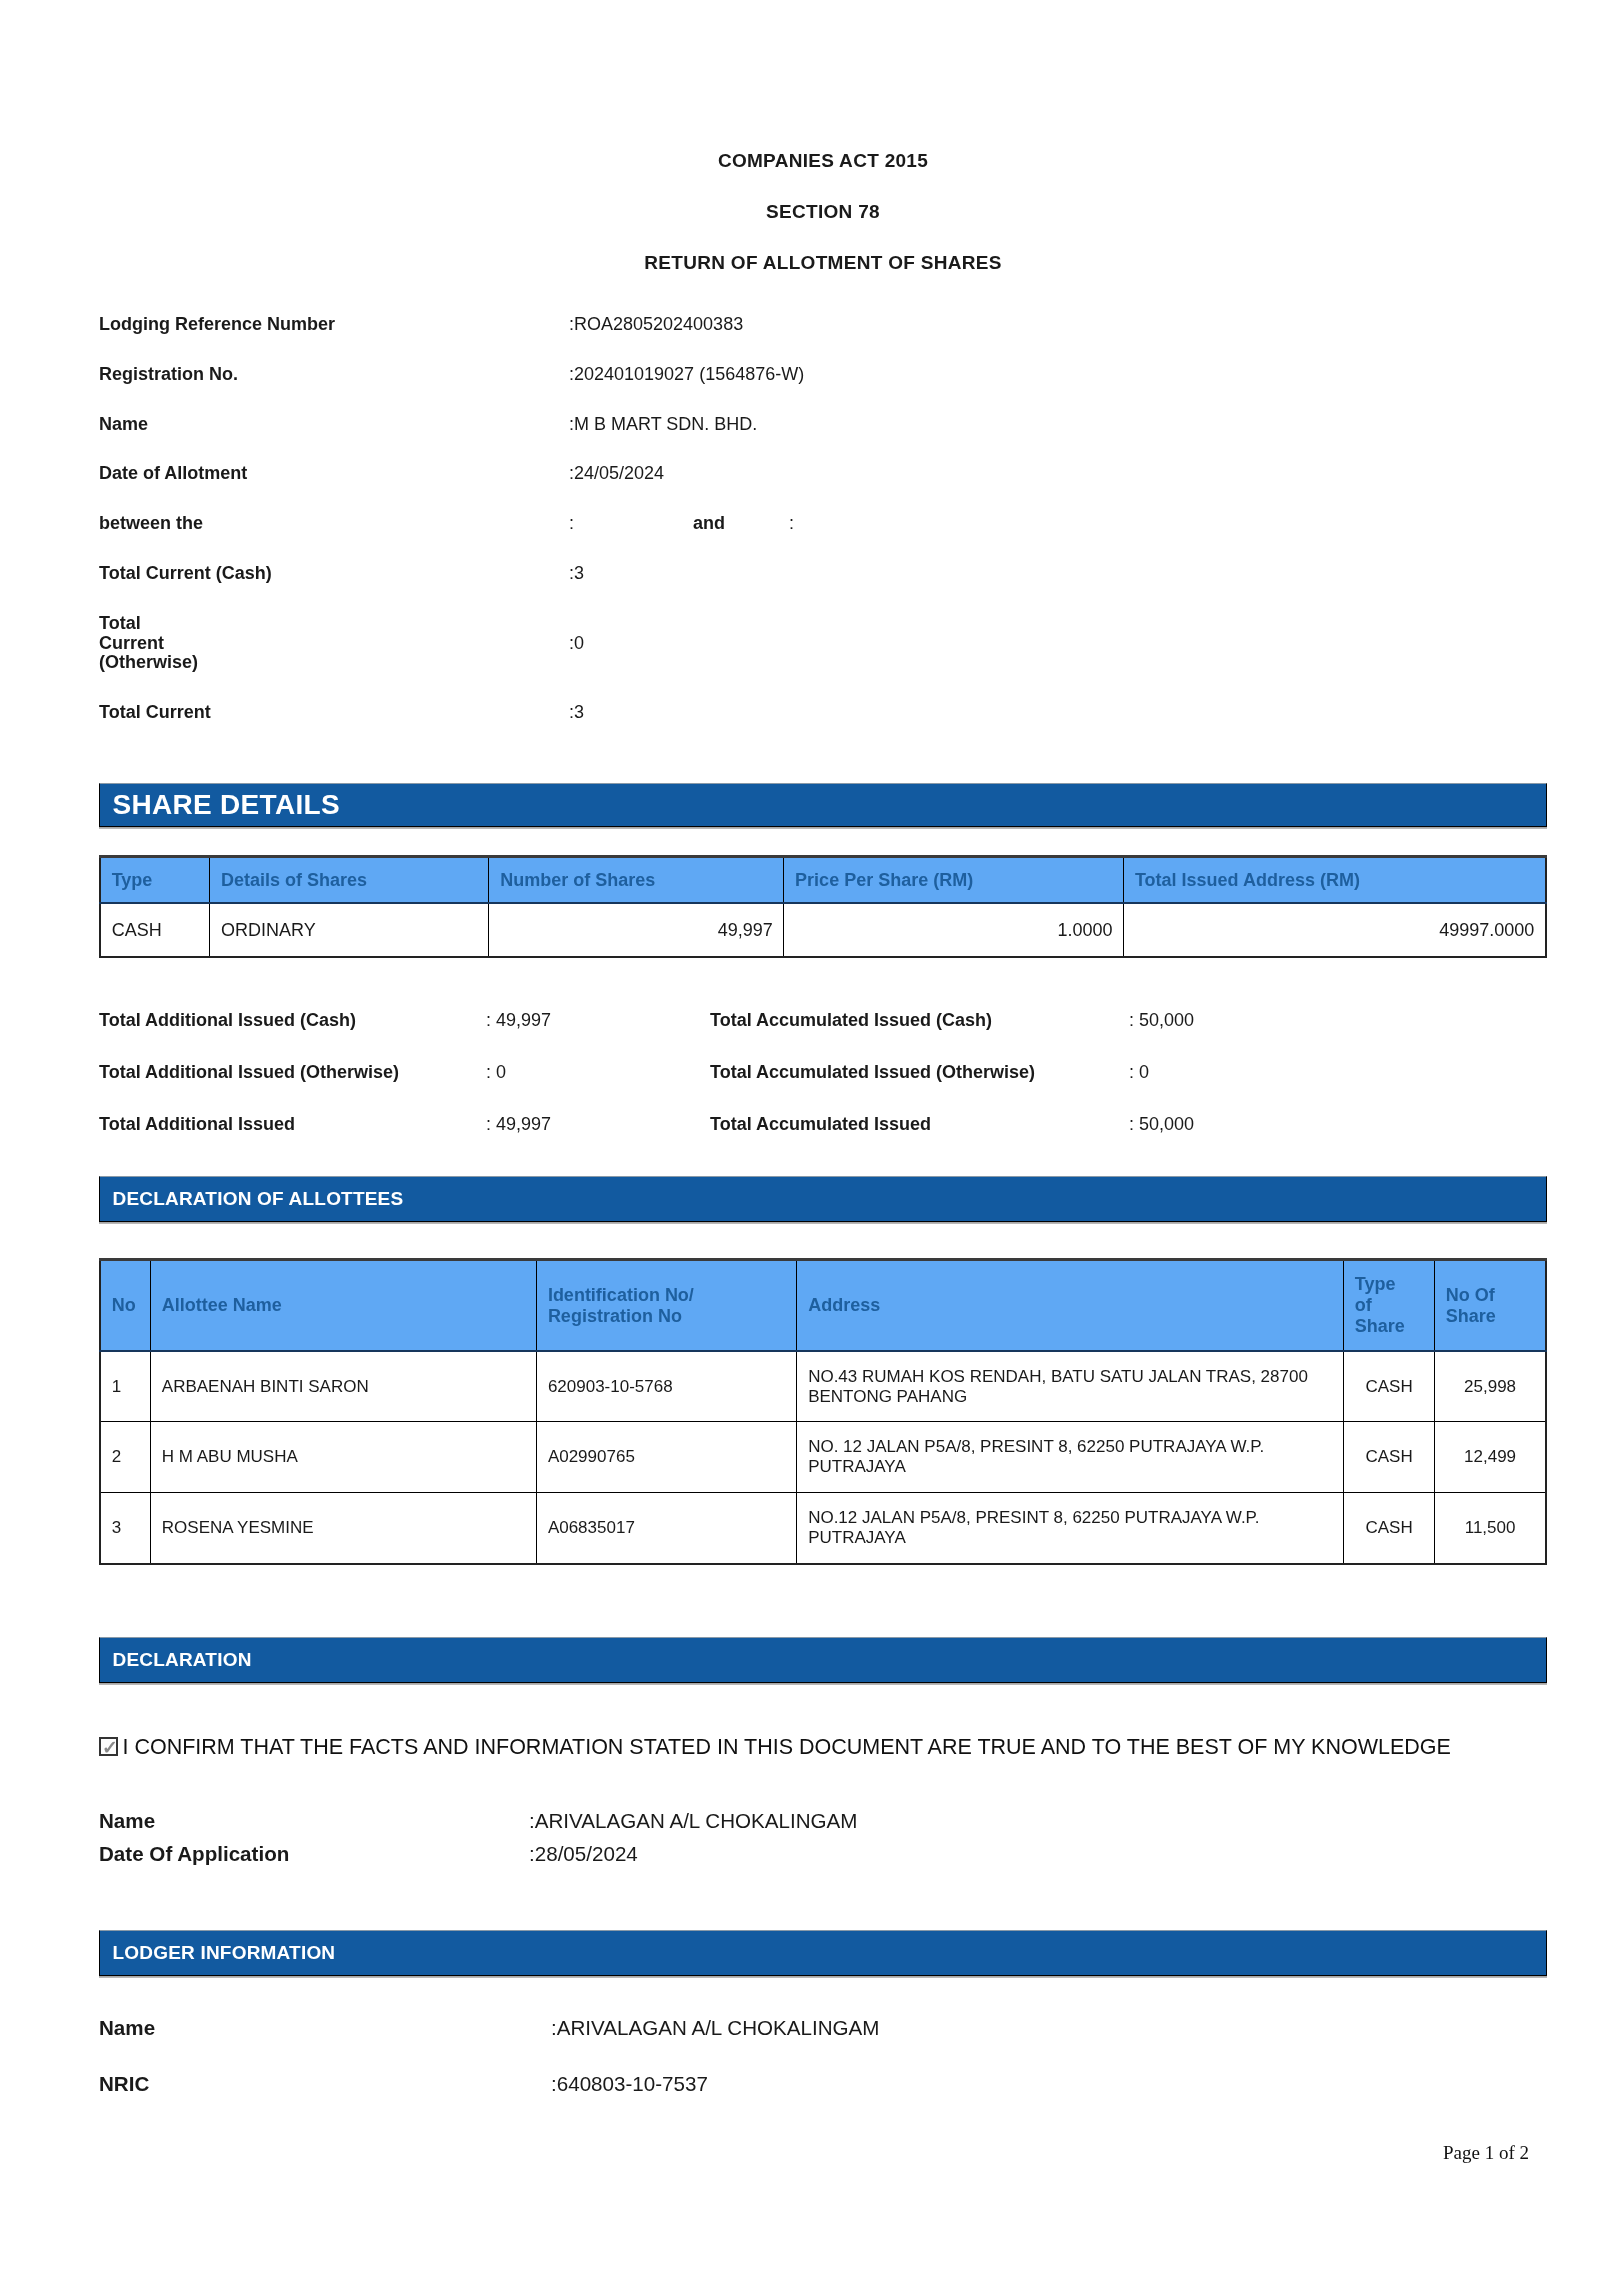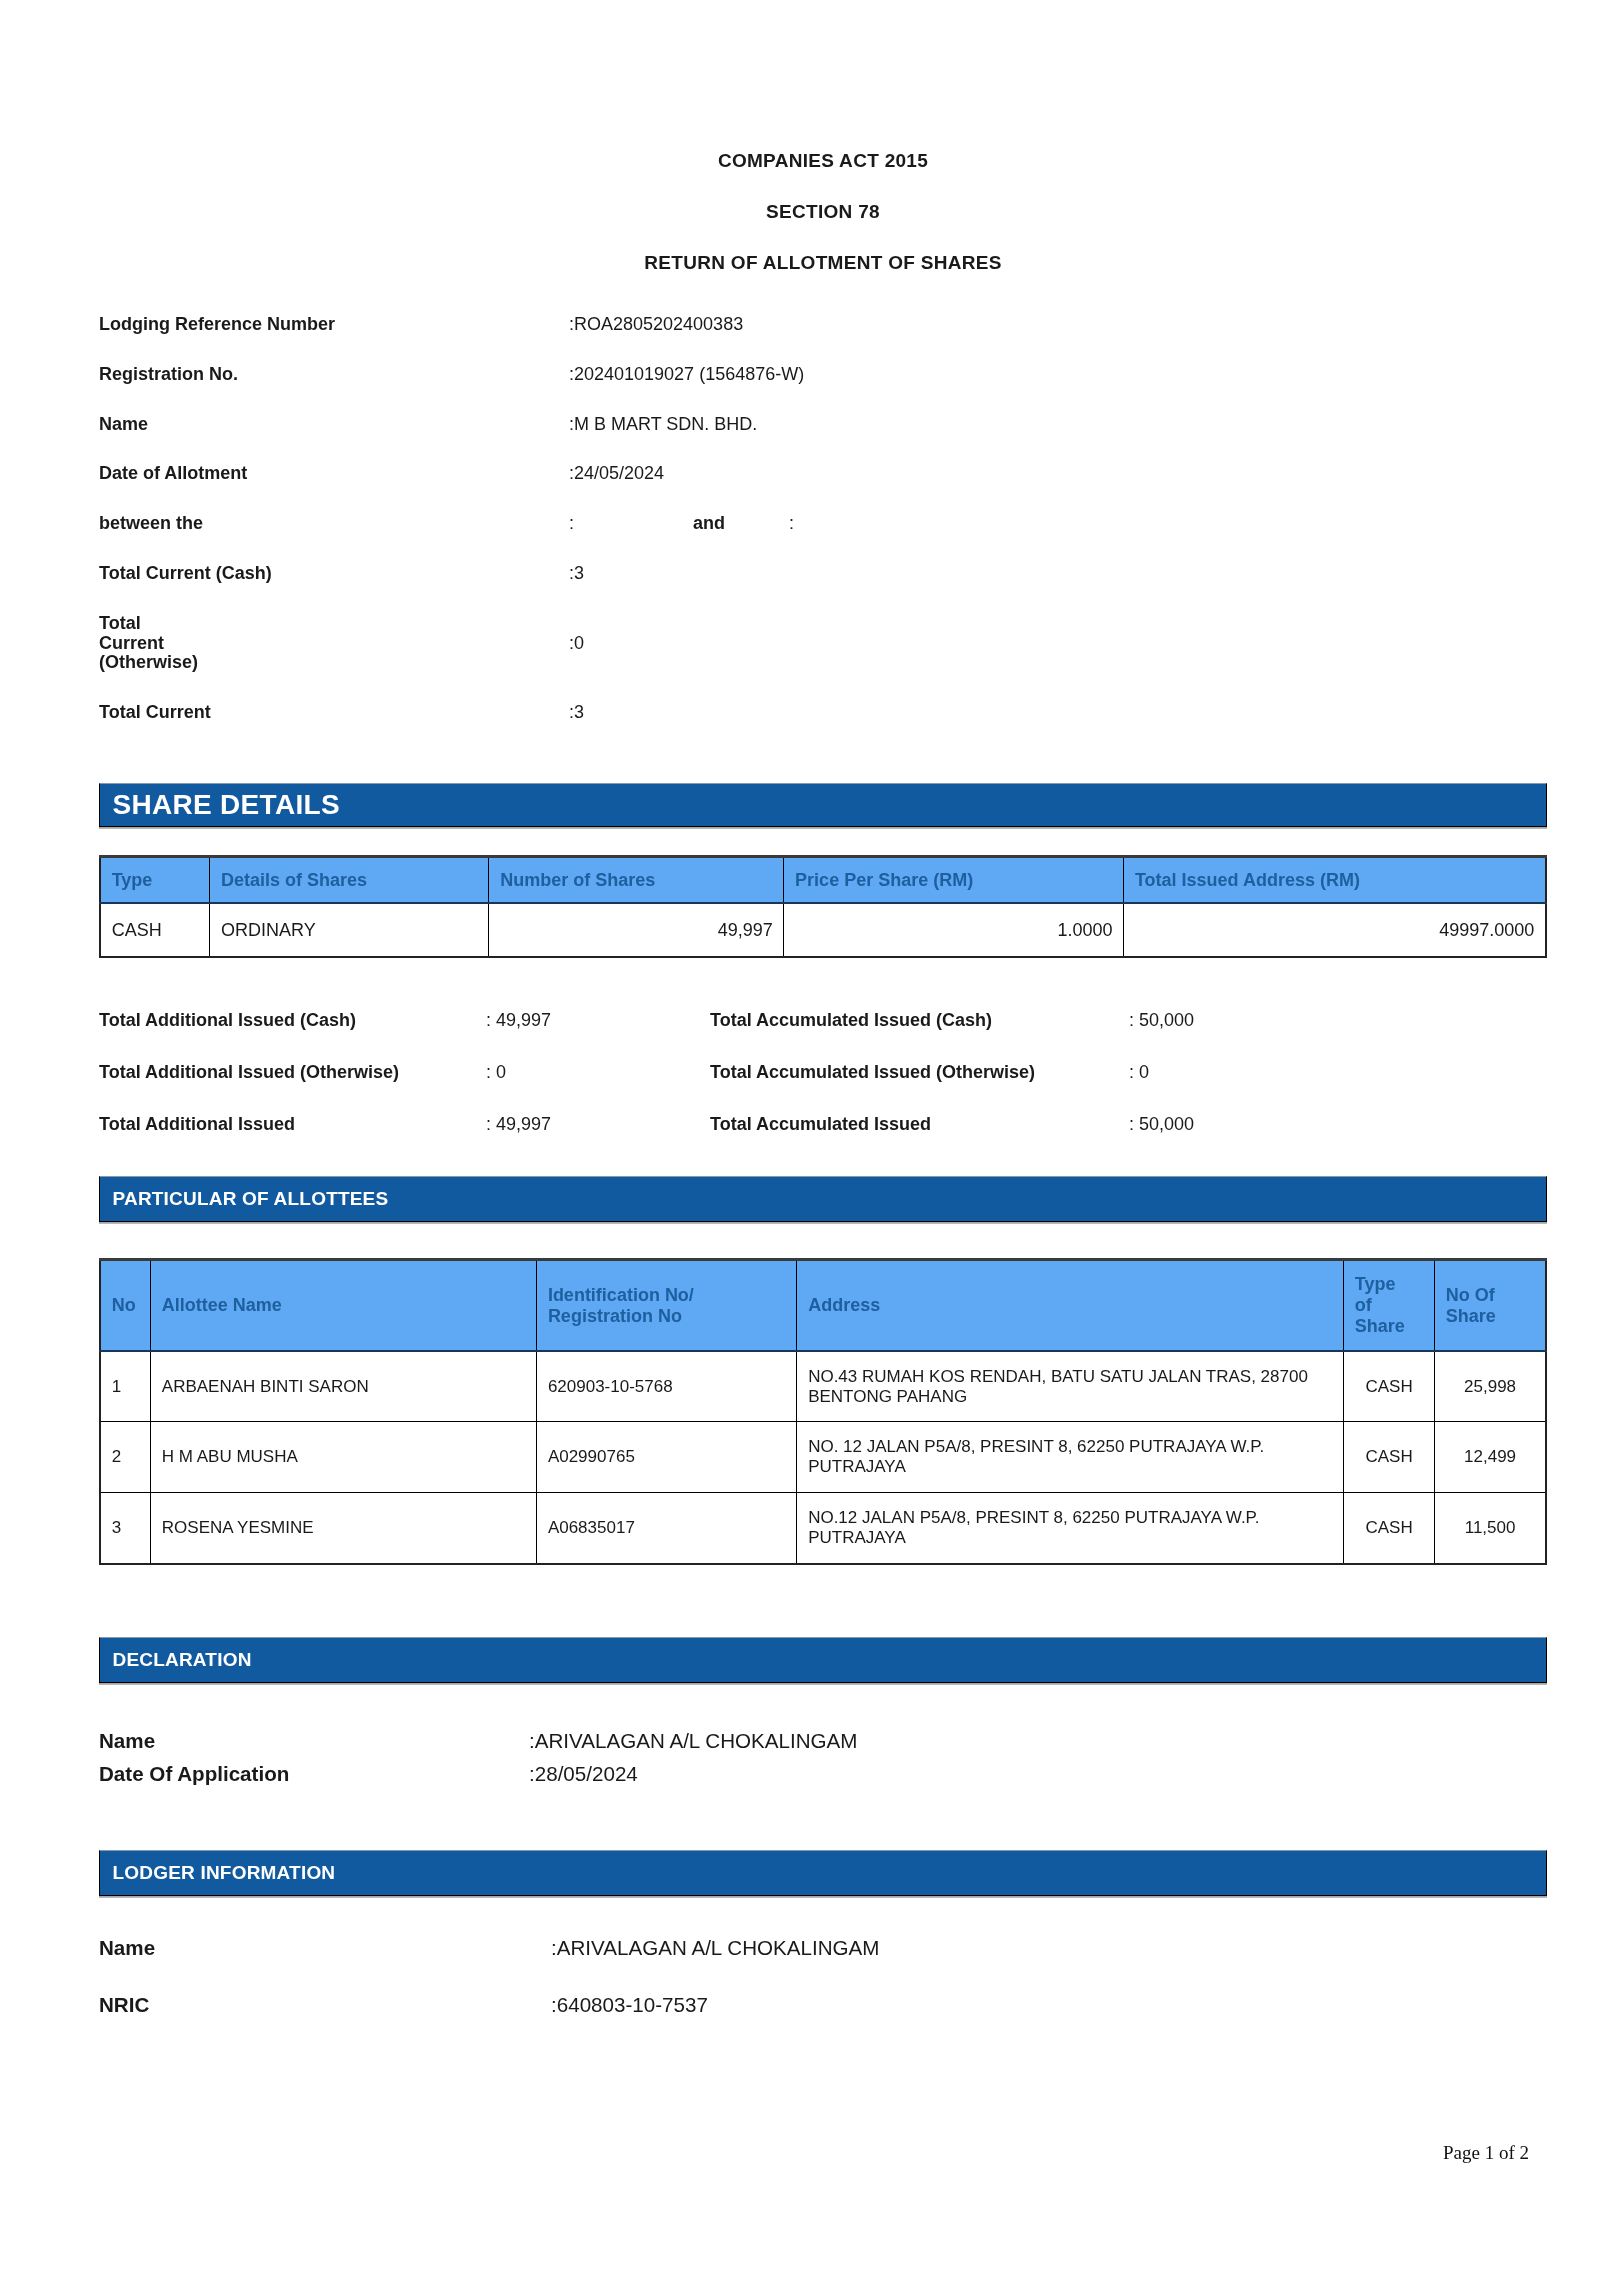--- a/index.html
+++ b/index.html
@@ -195,21 +195,21 @@
       </div>
       <div class="trow">
         <span class="lbl">Total Additional Issued</span>
         <span class="val">: 49,997</span>
         <span class="lbl">Total Accumulated Issued</span>
         <span class="val">: 50,000</span>
       </div>
     </div>
 
     <div class="section-bar bar-sm gap-allot">
-      <span>PARTICULAR OF ALLOTTEES</span>
+      <span>DECLARATION OF ALLOTTEES</span>
     </div>
 
     <table class="tbl allottees-table">
       <colgroup>
         <col style="width:3.5%">
           <col style="width:26.7%">
           <col style="width:18%">
           <col style="width:37.8%">
           <col style="width:6.3%">
           <col style="width:7.7%">
@@ -253,20 +253,23 @@
           <td class="ctr">CASH</td>
           <td class="ctr">11,500</td>
         </tr>
       </tbody>
     </table>
 
     <div class="section-bar bar-sm gap-decl">
       <span>DECLARATION</span>
     </div>
 
+    <div class="decl-statement">
+      <span class="checkbox checked"></span><span>I CONFIRM THAT THE FACTS AND INFORMATION STATED IN THIS DOCUMENT ARE TRUE AND TO THE BEST OF MY KNOWLEDGE</span>
+    </div>
 
     <div class="decl-fields">
       <div class="frow">
         <span class="lbl">Name</span>
         <span class="val">:ARIVALAGAN A/L CHOKALINGAM</span>
       </div>
       <div class="frow">
         <span class="lbl">Date Of Application</span>
         <span class="val">:28/05/2024</span>
       </div>

